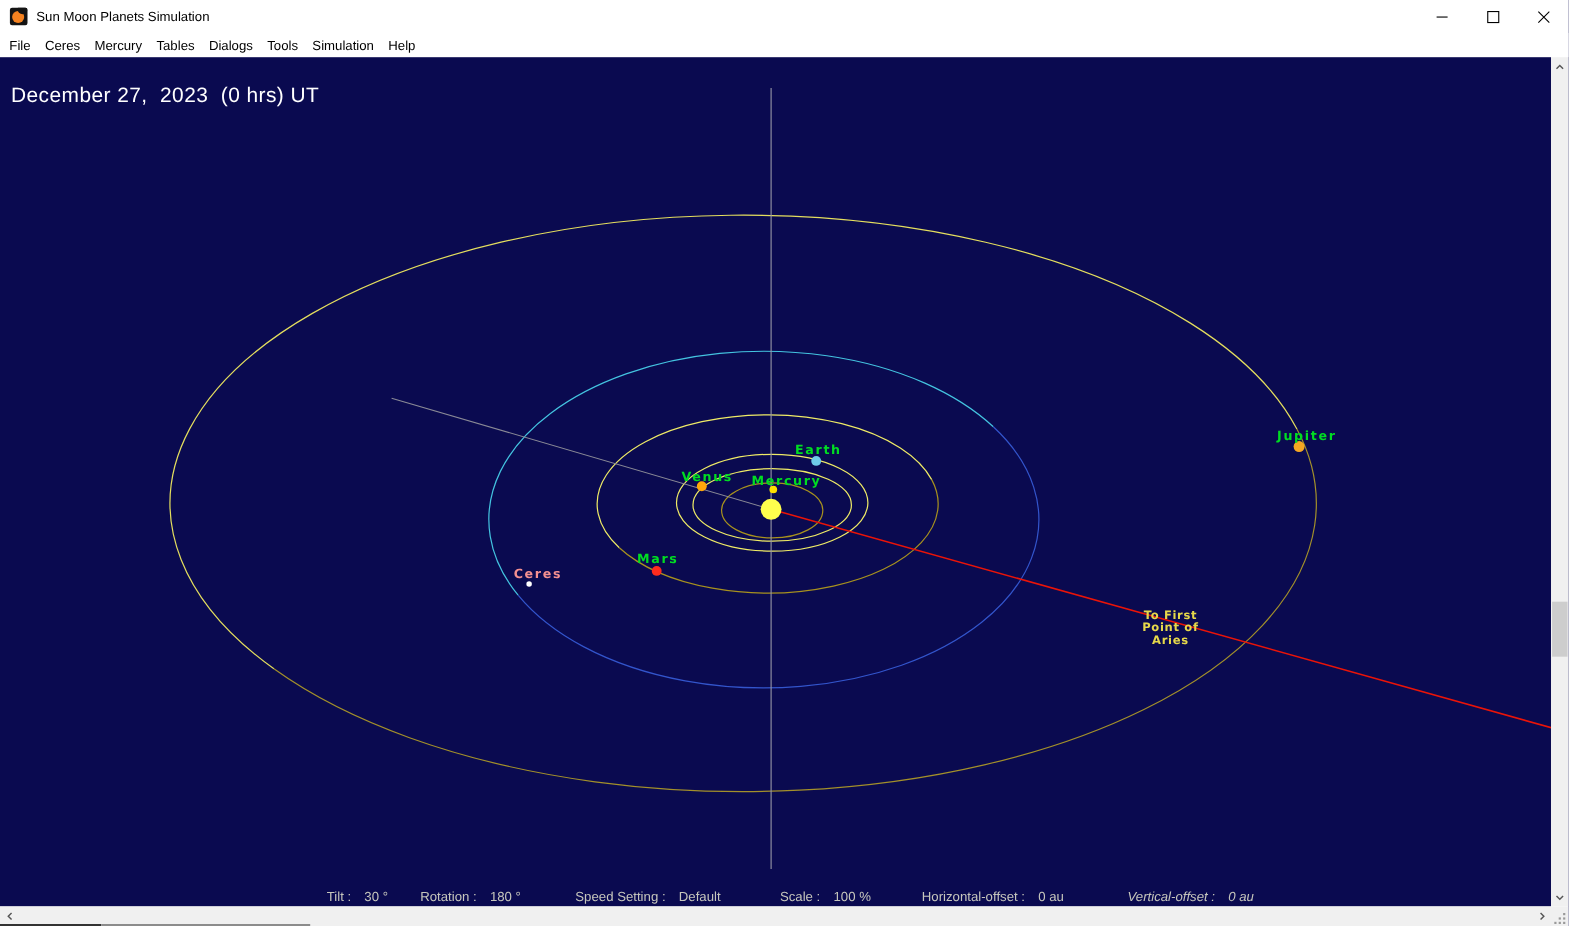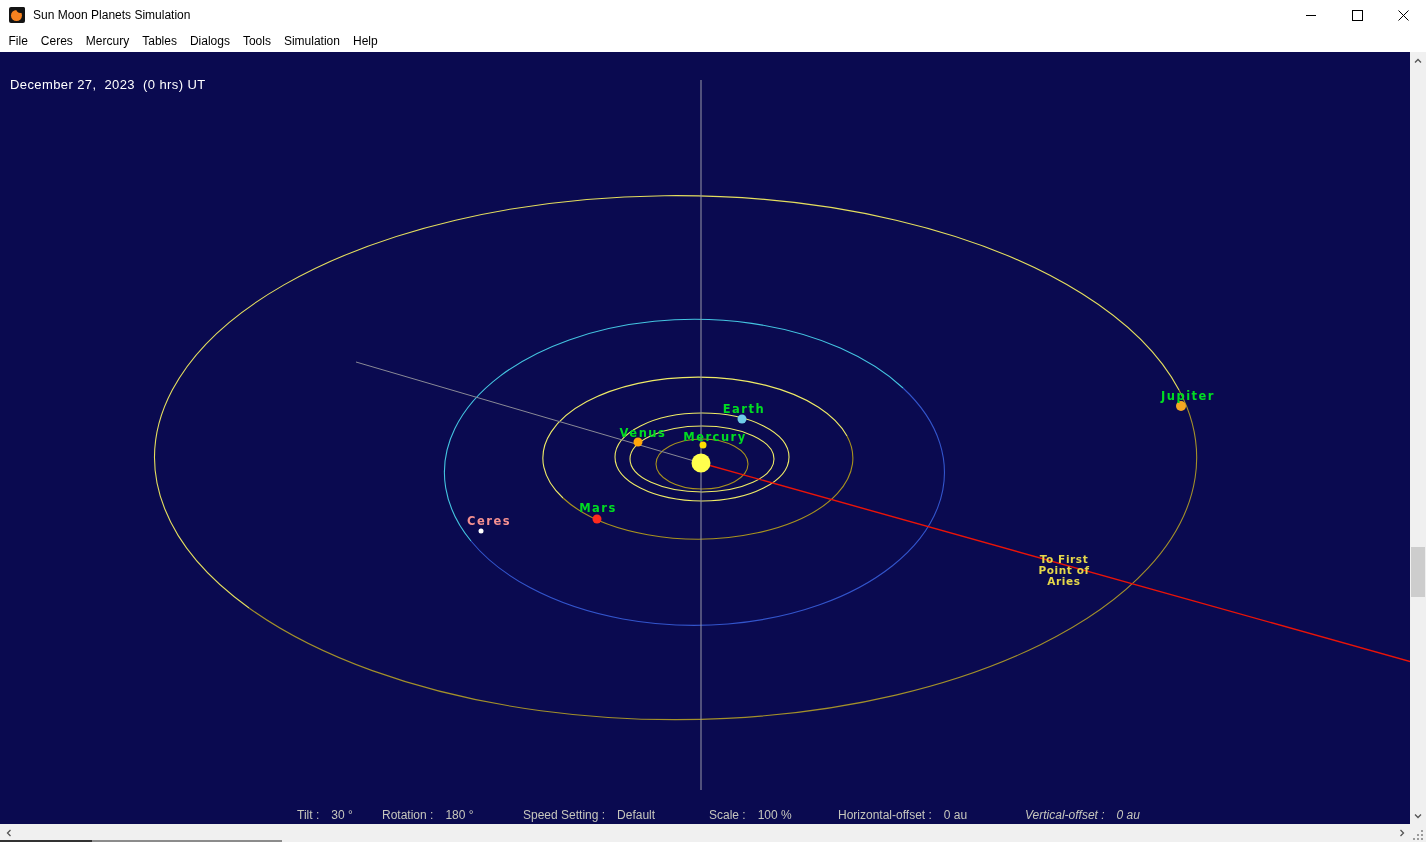--- a/index.html
+++ b/index.html
@@ -16,21 +16,21 @@
   .win-controls{margin-left:auto;display:flex;height:30px;}
   .win-btn{width:46px;height:30px;display:flex;align-items:center;justify-content:center;}
   .glyph-min{width:10px;height:1px;background:#000;}
   .glyph-max{width:9px;height:9px;border:1px solid #000;}
   
   .menubar{position:absolute;left:0;top:30px;width:1426px;height:22px;background:#ffffff;display:flex;align-items:center;padding-left:2px;font-size:12px;color:#000;}
   .menu-item{padding:0 6.5px;cursor:default;white-space:nowrap;text-align:right;}
   
   .canvas{position:absolute;left:0;top:52px;width:1410px;height:772px;background:#0a0a50;overflow:hidden;}
   .scene{position:absolute;left:0;top:0;}
-  .date{position:absolute;left:10px;top:25px;color:#ffffff;font-size:13px;letter-spacing:.4px;white-space:pre;}
+  .date{position:absolute;left:10px;top:25px;color:#ffffff;font-size:19px;letter-spacing:.4px;white-space:pre;}
   .statusrow{position:absolute;left:0;top:756px;width:100%;height:16px;font-size:12px;color:#c6c6bc;}
   .pair{position:absolute;display:flex;white-space:pre;}
   .pair .val{margin-left:12px;}
   .pos-tilt{left:297px;} .pos-rot{left:382px;text-align:right;} .pos-speed{left:523px;}
   .pos-scale{left:709px;text-align:center;} .pos-hoff{left:838px;} .pos-voff{left:1025px;font-style:italic;}
   
   .orbit{fill:none;stroke-width:1.1;}
   .ob-bright{stroke:#efeb66;}
   .ob-dim{stroke:#a8921e;}
   .ob-jup-top{stroke:#e4de5e;}

